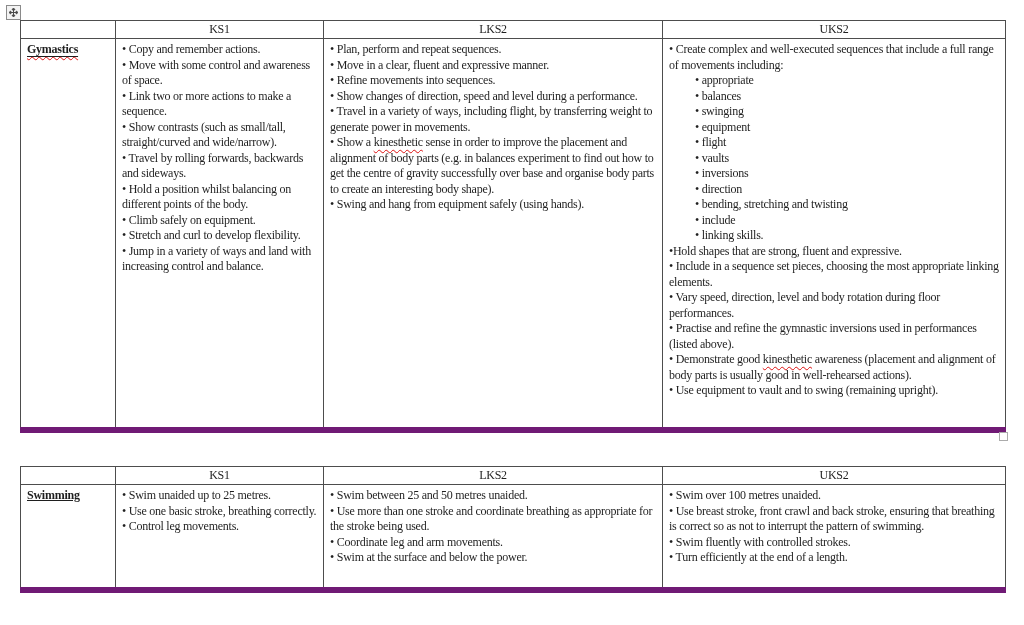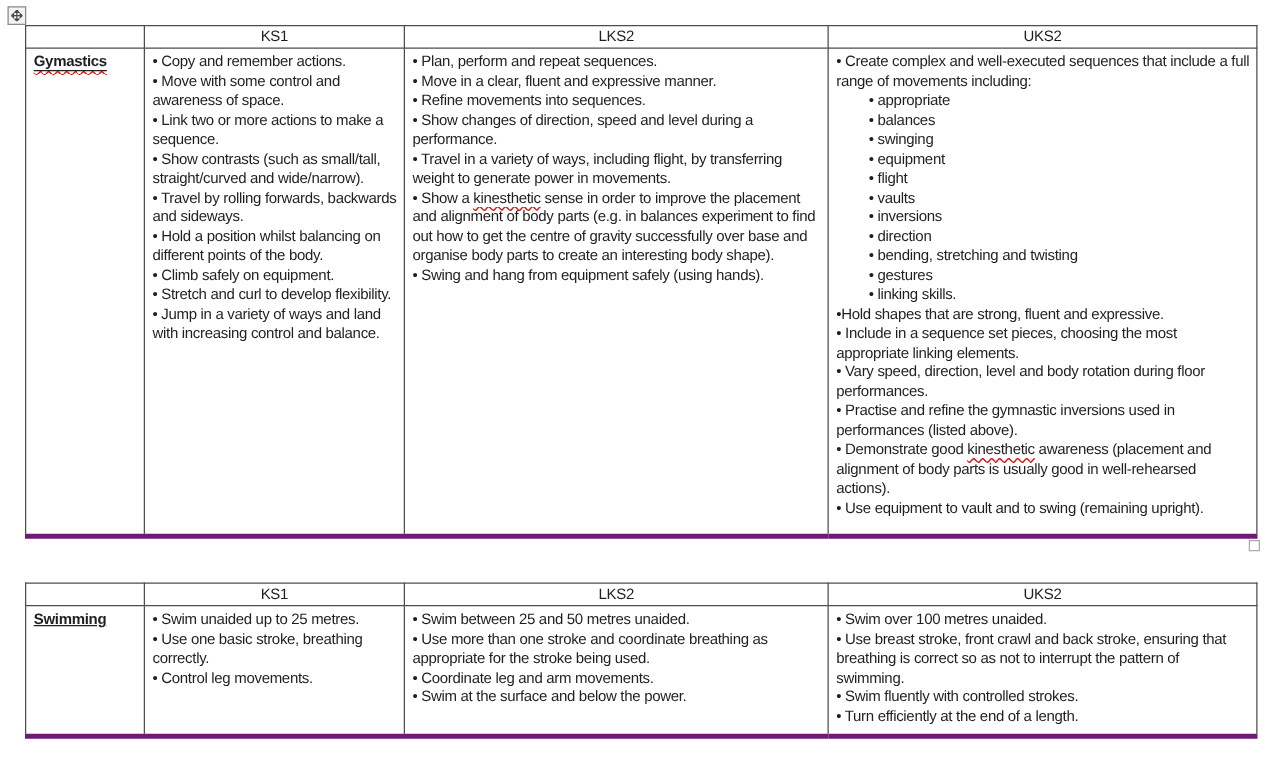--- a/index.html
+++ b/index.html
@@ -2,25 +2,25 @@
 <html><head>
 <meta charset="utf-8">
 <style>
   html,body{margin:0;padding:0;}
   body{
     width:1024px;height:625px;position:relative;background:#ffffff;
     font-family:"Liberation Sans",sans-serif;
     font-size:12px;line-height:15.5px;letter-spacing:-0.25px;
     color:#1f1f1f;overflow:hidden;
   }
-  table{border-collapse:collapse;table-layout:fixed;width:985px;position:absolute;left:20px;}
+  table{border-collapse:collapse;table-layout:fixed;width:985px;position:absolute;left:20px;font-family:Liberation Serif, serif;}
   .t1{top:20px;}
   .t2{top:466px;}
   td{border:1px solid #4d4d4d;vertical-align:top;padding:0;}
-  .t1 tr.body td, .t2 tr.body td{border-bottom:4px solid #701a75;}
+  .t1 tr.body td, .t2 tr.body td{border-bottom:6px solid #701a75;}
   tr.hdr td{height:17px;text-align:center;vertical-align:middle;padding:0 2px;}
   .cellbox{padding:3px 5px 0 6px;overflow:hidden;}
   .t1 .cellbox{height:385px;}
   .t2 .cellbox{height:99px;}
   .subject{font-weight:bold;}
   .u{text-decoration:underline;text-decoration-color:#1f1f1f;}
   .sq{text-decoration:underline wavy #dd1111;text-decoration-thickness:1px;text-underline-offset:3px;}
   .b{margin:0;}
   .b.ind{padding-left:26px;}
   
@@ -102,21 +102,21 @@
             <div class="b">• Create complex and well-executed sequences that include a full range of movements including:</div>
             <div class="b ind">• appropriate</div>
             <div class="b ind">• balances</div>
             <div class="b ind">• swinging</div>
             <div class="b ind">• equipment</div>
             <div class="b ind">• flight</div>
             <div class="b ind">• vaults</div>
             <div class="b ind">• inversions</div>
             <div class="b ind">• direction</div>
             <div class="b ind">• bending, stretching and twisting</div>
-            <div class="b ind">• gestures</div>
+            <div class="b ind">• include</div>
             <div class="b ind">• linking skills.</div>
             <div class="b">•Hold shapes that are strong, fluent and expressive.</div>
             <div class="b">• Include in a sequence set pieces, choosing the most appropriate linking elements.</div>
             <div class="b">• Vary speed, direction, level and body rotation during floor performances.</div>
             <div class="b">• Practise and refine the gymnastic inversions used in performances (listed above).</div>
             <div class="b"><span>• Demonstrate good </span><span class="sq">kinesthetic</span><span> awareness (placement and alignment of body parts is usually good in well-rehearsed actions).</span></div>
             <div class="b">• Use equipment to vault and to swing (remaining upright).</div>
           </div>
         </td>
   </tr>

